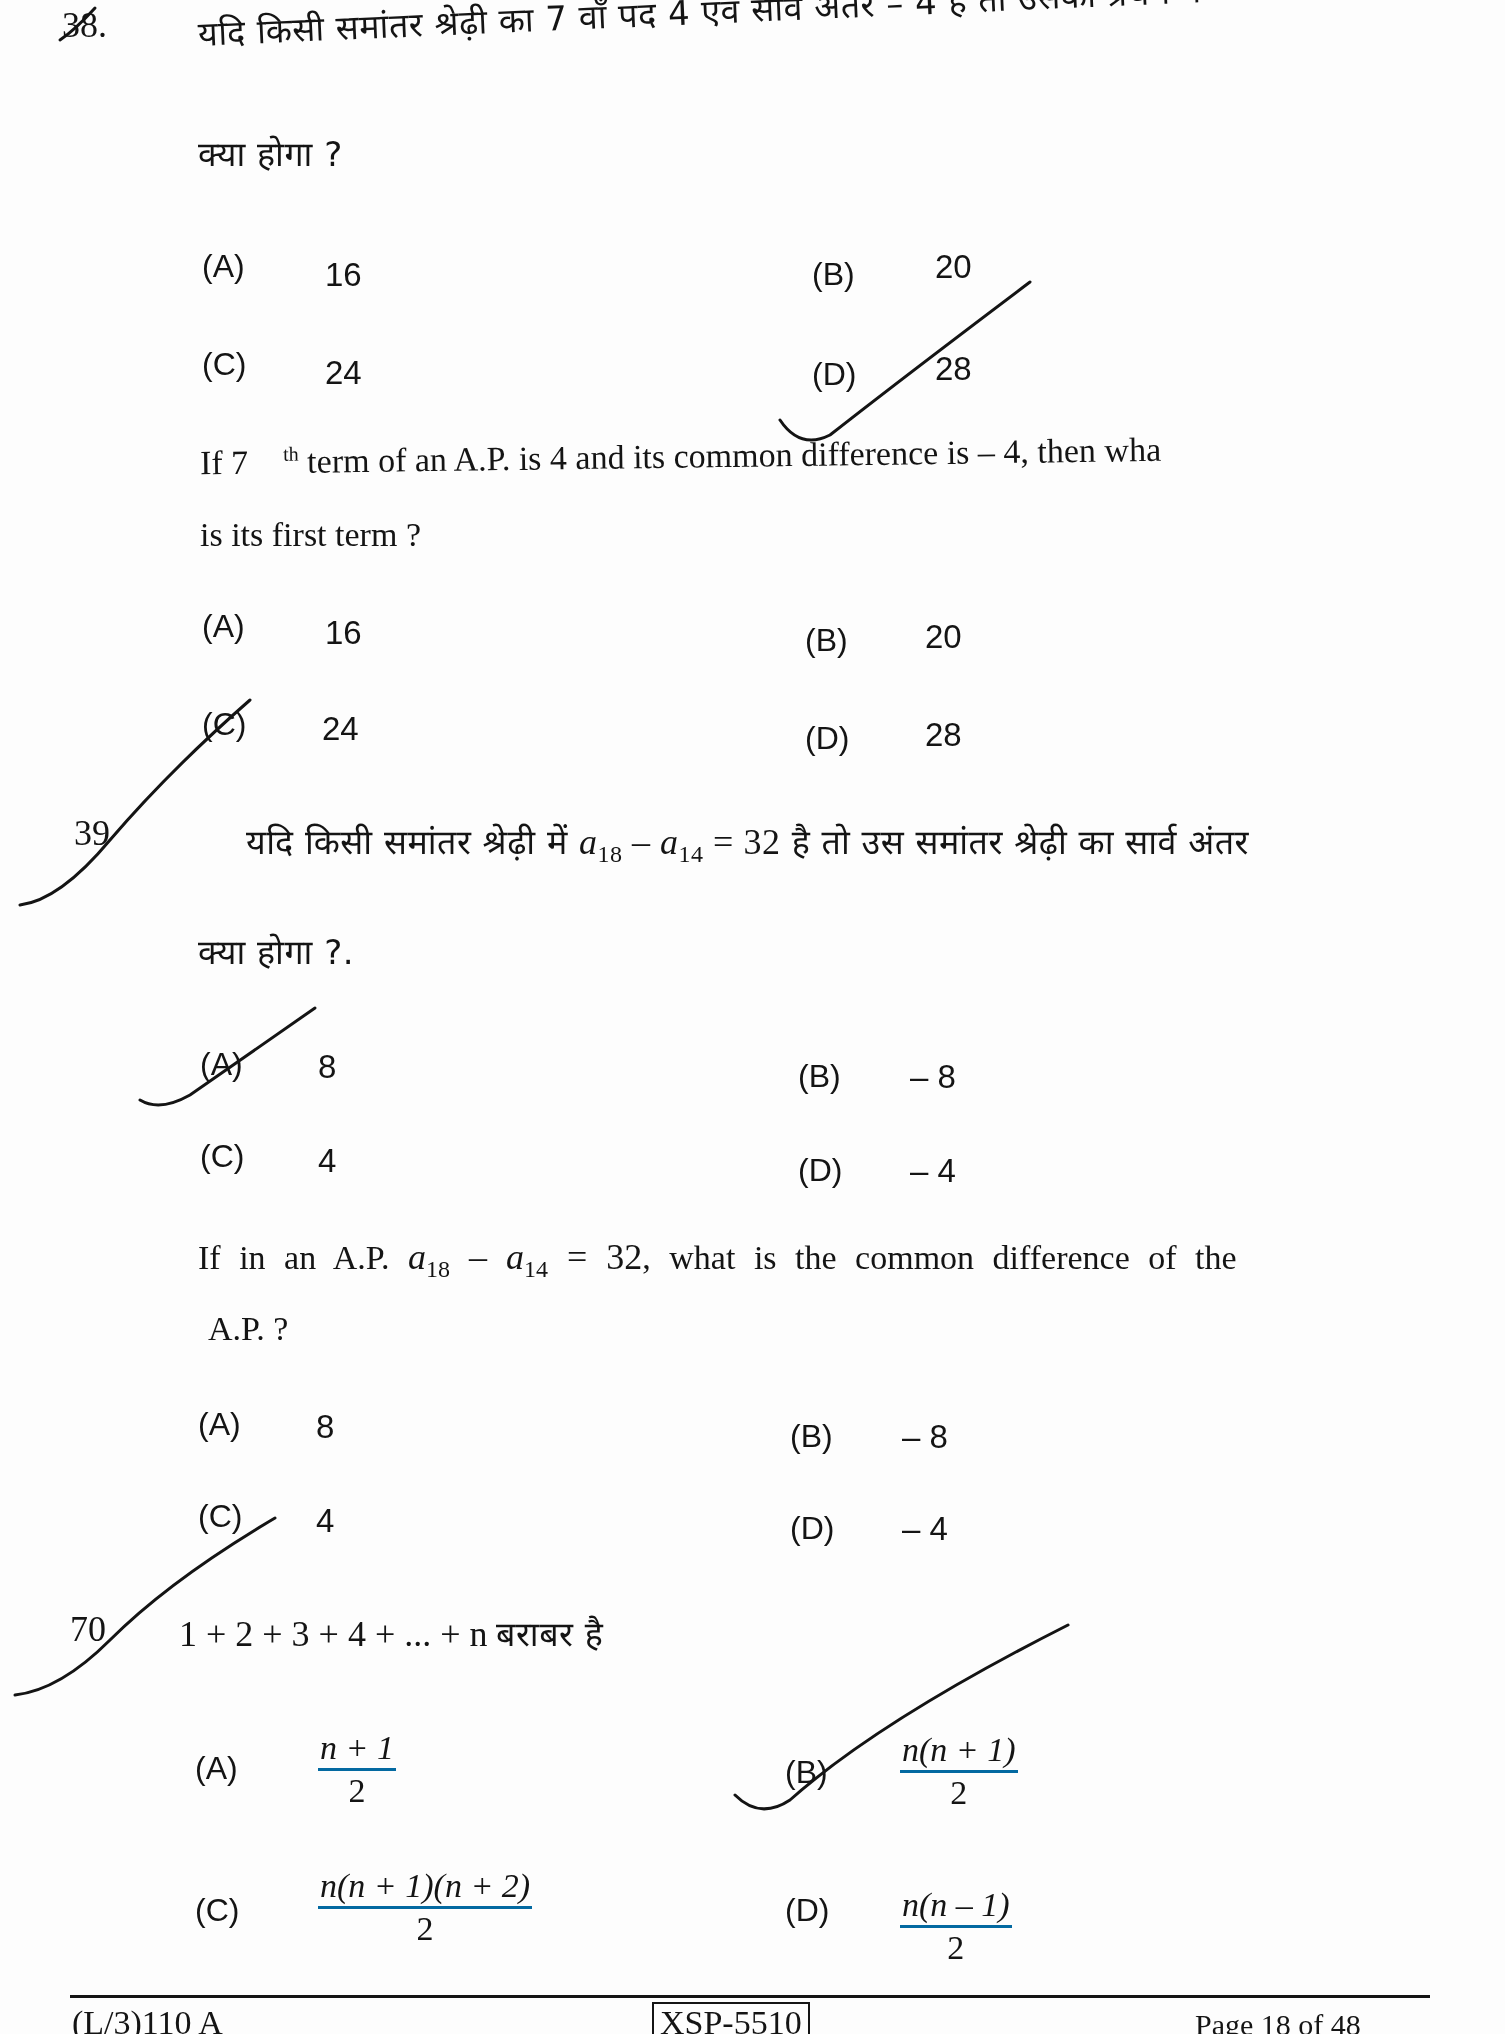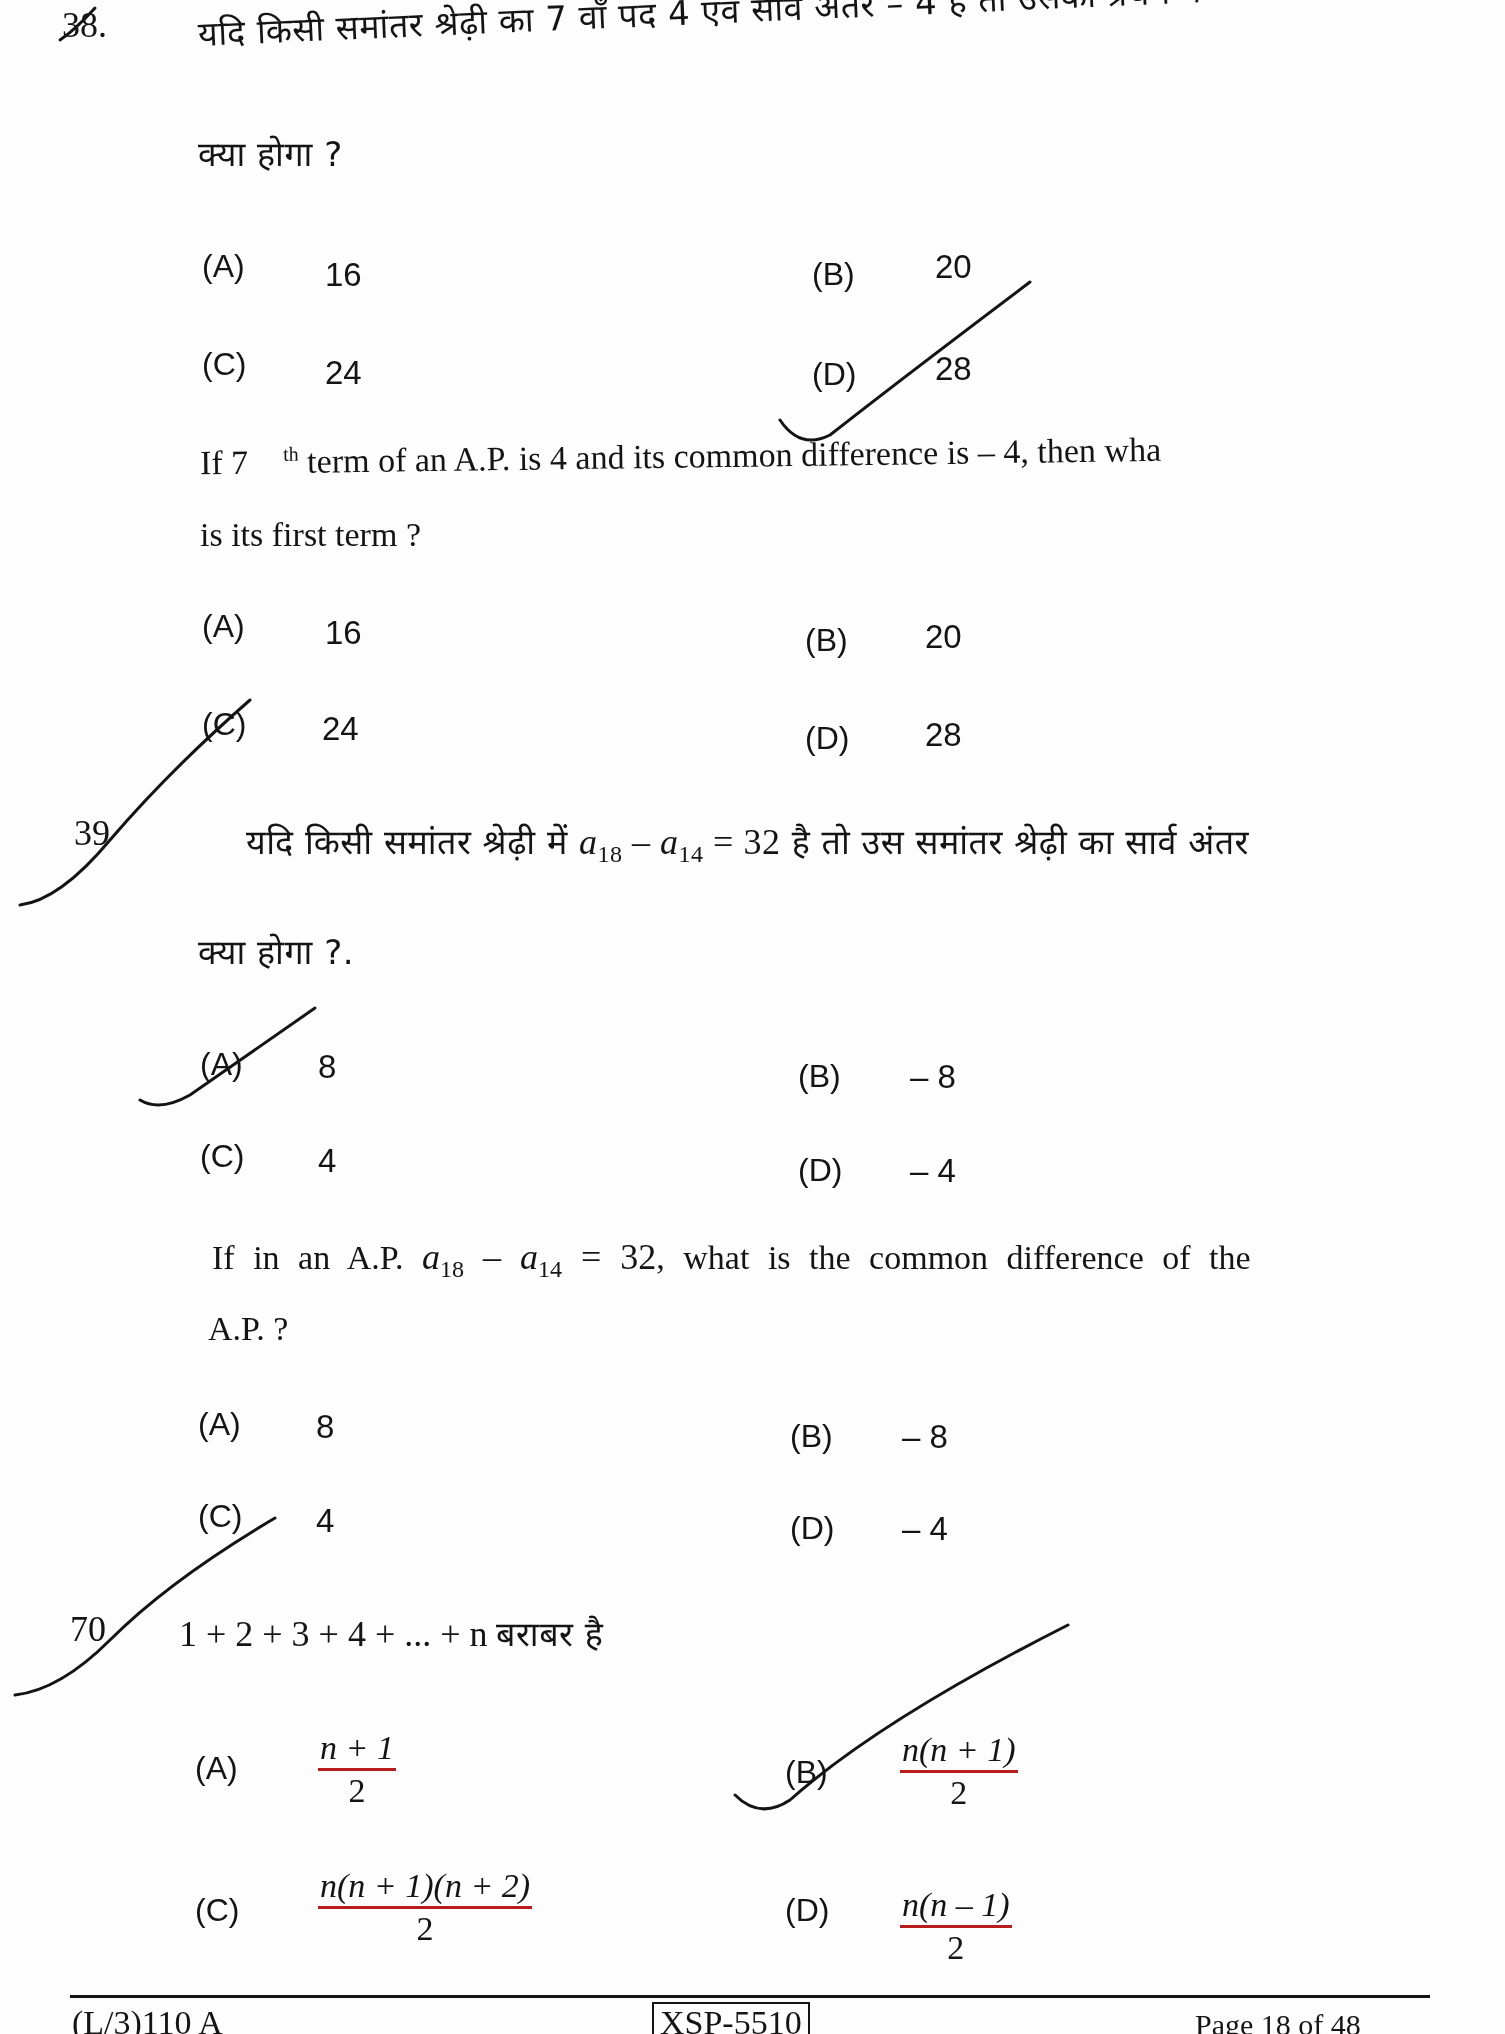--- a/index.html
+++ b/index.html
@@ -10,21 +10,21 @@
     .abs { position: absolute; white-space: nowrap; }
     .qnum { font-size: 36px; }
     .hindi { font-family: "DejaVu Sans", sans-serif; font-size: 34px; letter-spacing: 0.5px; }
     .eng { font-size: 34px; }
     .opt-label { font-family: "Liberation Sans", sans-serif; font-size: 32px; }
     .opt-val { font-family: "Liberation Sans", sans-serif; font-size: 33px; }
     .math { font-family: "Liberation Serif", serif; font-style: italic; font-size: 36px; }
     sub { font-size: 24px; font-style: normal; }
     sup { font-size: 20px; margin-left: 35px; }
     .frac { position: absolute; display: inline-flex; flex-direction: column; align-items: center; font-size: 34px; }
-    .frac .num { font-style: italic; padding: 0 2px; border-bottom: 3px solid #b91c1c; line-height: 40px; }
+    .frac .num { font-style: italic; padding: 0 2px; border-bottom: 3px solid #0369a1; line-height: 40px; }
     .frac .den { line-height: 40px; }
     .footer-line { position: absolute; left: 70px; top: 1995px; width: 1360px; height: 3px; background: #141414; }
     .code-box { border: 2px solid #141414; padding: 0 6px; }
     svg.marks { position: absolute; left: 0; top: 0; pointer-events: none; }
   </style>
 </head>
 <body>
 
 <div>
   <span class="abs qnum" style="left:62px;top:4px;">38.</span>
@@ -66,21 +66,21 @@
 
   <span class="abs opt-label" style="left:200px;top:1046px;">(A)</span>
   <span class="abs opt-val" style="left:318px;top:1048px;">8</span>
   <span class="abs opt-label" style="left:798px;top:1058px;">(B)</span>
   <span class="abs opt-val" style="left:910px;top:1058px;">– 8</span>
   <span class="abs opt-label" style="left:200px;top:1138px;">(C)</span>
   <span class="abs opt-val" style="left:318px;top:1142px;">4</span>
   <span class="abs opt-label" style="left:798px;top:1152px;">(D)</span>
   <span class="abs opt-val" style="left:910px;top:1152px;">– 4</span>
 
-  <div class="abs eng" style="left:212px;top:1236px;word-spacing:10px;">
+  <div class="abs eng" style="left:198px;top:1236px;word-spacing:10px;">
     <span>If in an A.P.</span>
     <span class="math"><span>a</span><sub>18</sub><span style="font-style:normal"> – </span><span>a</span><sub>14</sub><span style="font-style:normal"> = 32</span></span><span>, what is the common difference of the</span>
   </div>
   <span class="abs eng" style="left:208px;top:1310px;">A.P. ?</span>
 
   <span class="abs opt-label" style="left:198px;top:1406px;">(A)</span>
   <span class="abs opt-val" style="left:316px;top:1408px;">8</span>
   <span class="abs opt-label" style="left:790px;top:1418px;">(B)</span>
   <span class="abs opt-val" style="left:902px;top:1418px;">– 8</span>
   <span class="abs opt-label" style="left:198px;top:1498px;">(C)</span>

